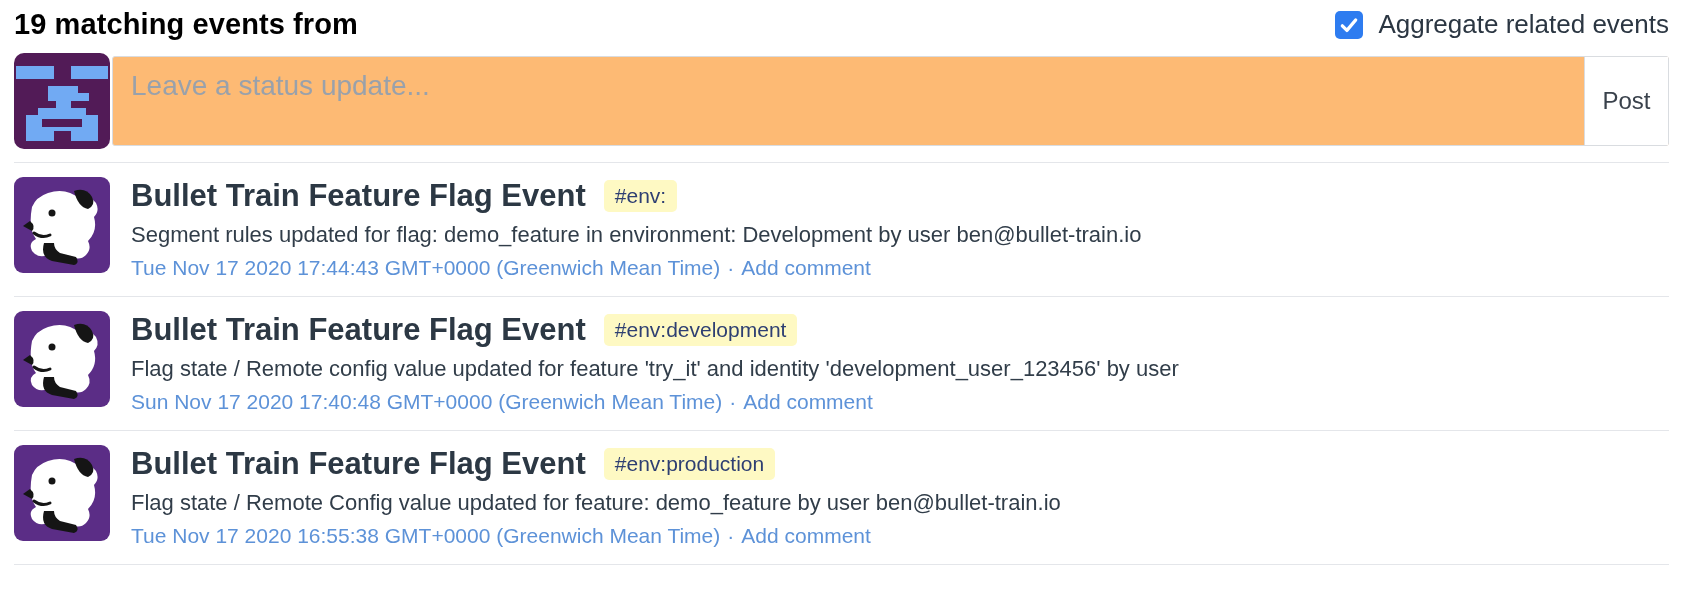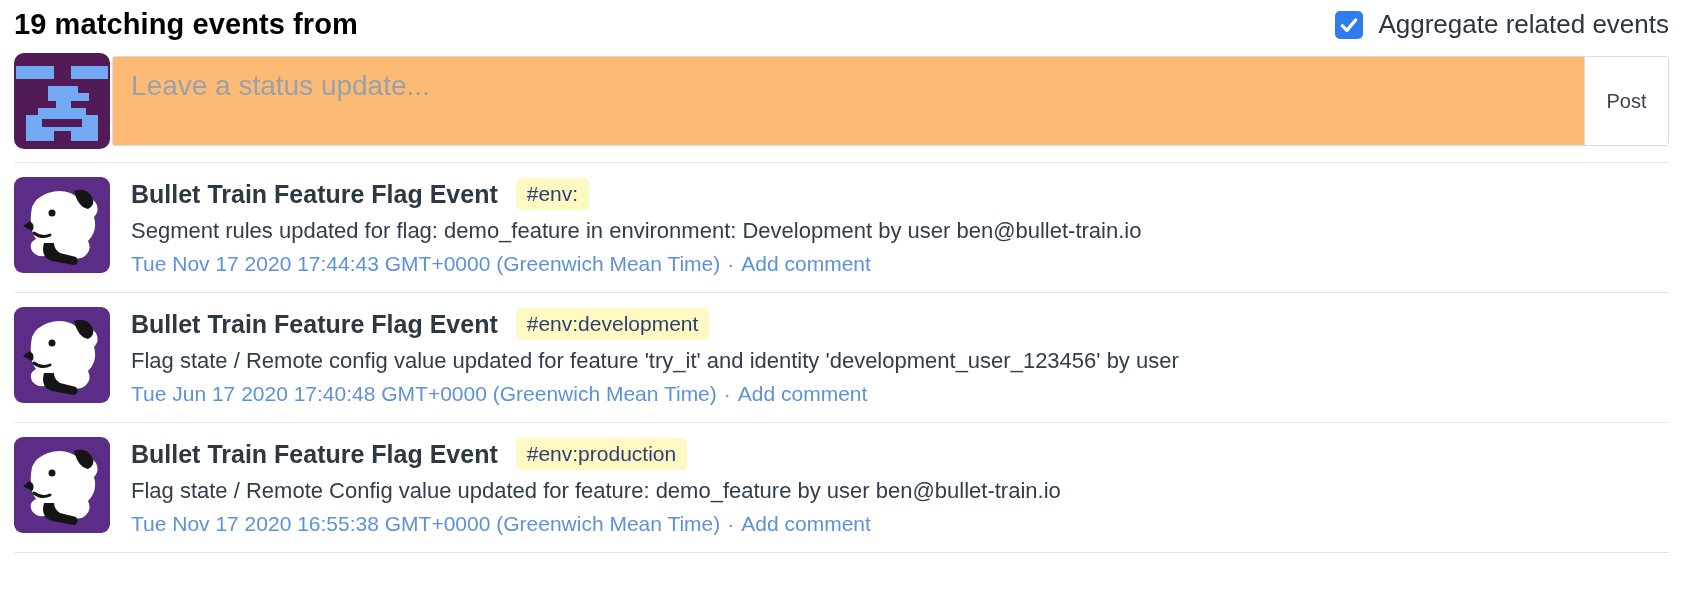--- a/index.html
+++ b/index.html
@@ -29,31 +29,31 @@
     flex:1; display:flex; align-items:stretch; height:90px; margin-top:3px;
     border:1px solid #d9dce0; border-radius:3px; background:#fdba74;
   }
   .status-input {
     flex:1; border:none; outline:none; resize:none; background:transparent;
     font-family:inherit; font-size:28px; color:#333d47; padding:13px 18px;
   }
   .status-input::placeholder { color:#99a1ab; opacity:1; }
   .post-btn {
     width:84px; flex:none; border:none; border-left:1px solid #d9dce0;
-    background:#fff; font-family:inherit; font-size:20px; color:#3a424c; cursor:pointer;
+    background:#fff; font-family:inherit; font-size:24px; color:#3a424c; cursor:pointer;
   }
 
   
   .event-list { margin-top:13px; }
   .event-row { display:flex; gap:21px; padding:14px 0 16px; border-top:1px solid #e4e6ea; }
   .event-row.last { border-bottom:1px solid #e4e6ea; }
   .avatar { width:96px; height:96px; flex:none; display:block; }
   .event-body { padding-top:1px; }
   .event-head { display:flex; align-items:center; gap:18px; }
-  .event-title { font-size:25px; font-weight:700; color:#2c3844; }
+  .event-title { font-size:31px; font-weight:700; color:#2c3844; }
   .event-tag {
     font-size:21px; color:#2e3f72; background:#fef9c3;
     padding:4px 11px; border-radius:5px; cursor:pointer;
   }
   .event-desc { font-size:22px; color:#313d49; margin-top:8px; }
   .event-meta { font-size:21px; margin-top:8px; color:#5d92d8; }
   .event-meta a { color:#5d92d8; text-decoration:none; cursor:pointer; }
   .dot { margin:0 7px; }
 </style>
 </head>
@@ -130,21 +130,21 @@
         <path d="M20 56 q8 6 16 2" stroke="#151515" stroke-width="3" fill="none" stroke-linecap="round"></path>
         <path d="M30 66 q-4 14 8 18 l22 4 q6 -2 2 -8 l-16 -4 q-6 -4 -6 -10 Z" fill="#151515"></path>
       </svg>
       <div class="event-body">
         <div class="event-head">
           <span class="event-title">Bullet Train Feature Flag Event</span>
           <span class="event-tag">#env:development</span>
         </div>
         <div class="event-desc">Flag state / Remote config value updated for feature 'try_it' and identity 'development_user_123456' by user</div>
         <div class="event-meta">
-          <a>Tue Jun 17 2020 17:40:48 GMT+0000 (Greenwich Mean Time)</a><span class="dot">·</span><a>Add comment</a>
+          <a>Sun Nov 17 2020 17:40:48 GMT+0000 (Greenwich Mean Time)</a><span class="dot">·</span><a>Add comment</a>
         </div>
       </div>
     </div>
 
     <div class="event-row last">
       <svg class="avatar" viewBox="0 0 96 96">
         <rect width="96" height="96" rx="9" fill="#5b2d86"></rect>
         <path d="M18 30 Q14 52 22 62 Q14 66 18 74 Q24 82 34 78 Q44 86 58 80 Q66 84 72 78 Q78 72 74 64 Q84 54 80 40 Q86 34 82 26 Q76 18 66 22 Q52 10 34 16 Q22 20 18 30 Z" fill="#ffffff"></path>
         <path d="M60 14 Q72 10 78 20 Q82 28 74 32 Q64 30 60 14 Z" fill="#151515"></path>
         <circle cx="38" cy="36" r="3.5" fill="#151515"></circle>

